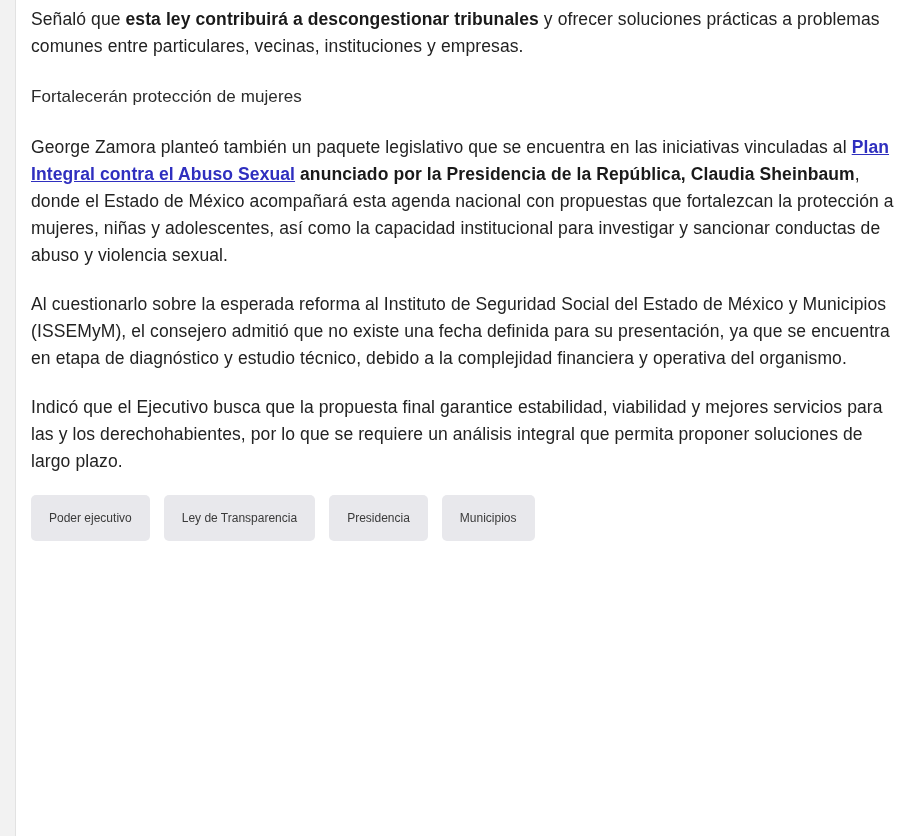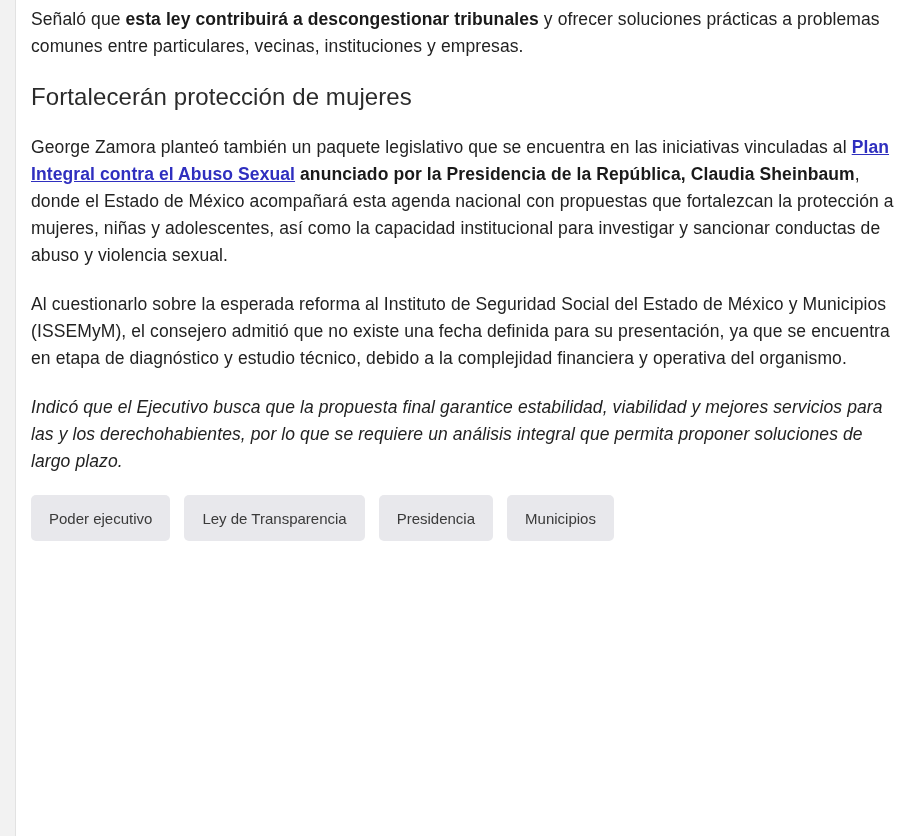--- a/index.html
+++ b/index.html
@@ -49,25 +49,24 @@
   }
   p.body-text {
     margin: 0 0 22px 0;
     font-size: 17.5px;
     line-height: 27px;
     color: #222222;
     letter-spacing: 0.1px;
   }
   p.body-text.tight {
     margin-bottom: 20px;
-    font-style: italic;
   }
   h2.section-heading {
     margin: 0 0 22px 0;
-    font-size: 24px;
+    font-size: 17px;
     line-height: 30px;
     font-weight: 400;
     color: #2b2b2b;
     letter-spacing: 0.1px;
   }
   .first-para {
     margin-top: 0;
   }
   strong.bold {
     font-weight: bold;
@@ -85,21 +84,21 @@
     margin-top: 12px;
     max-width: 790px;
   }
   .tag {
     display: inline-flex;
     align-items: center;
     justify-content: center;
     background: #e8e8ec;
     color: #3a3a3a;
     border-radius: 5px;
-    font-size: 15px;
+    font-size: 12px;
     line-height: 1;
     padding: 23px 18px;
     height: 45px;
     box-sizing: border-box;
     cursor: pointer;
     user-select: none;
   }
   .bottom-space {
     height: 30px;
   }

